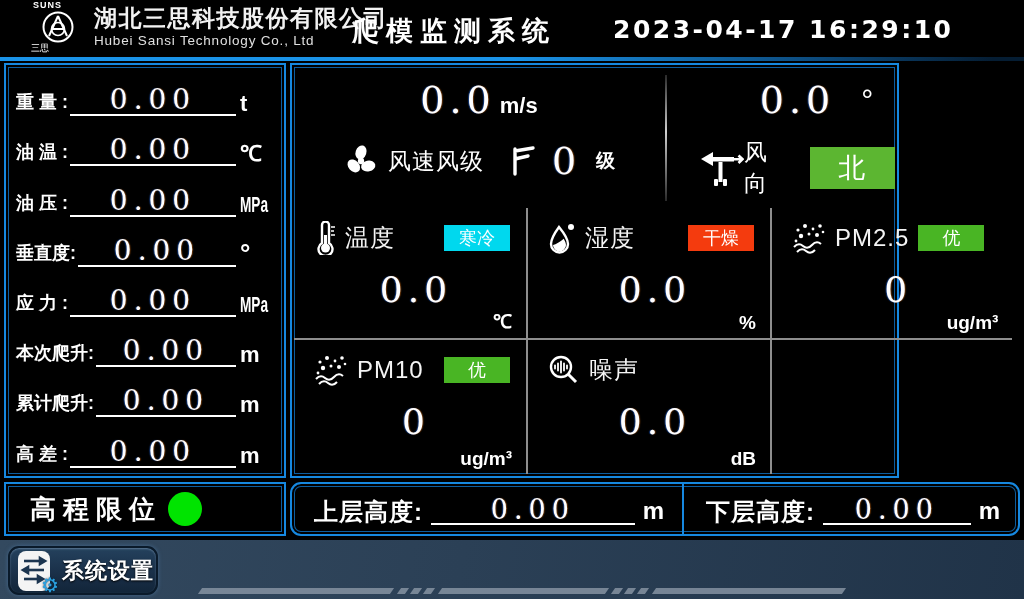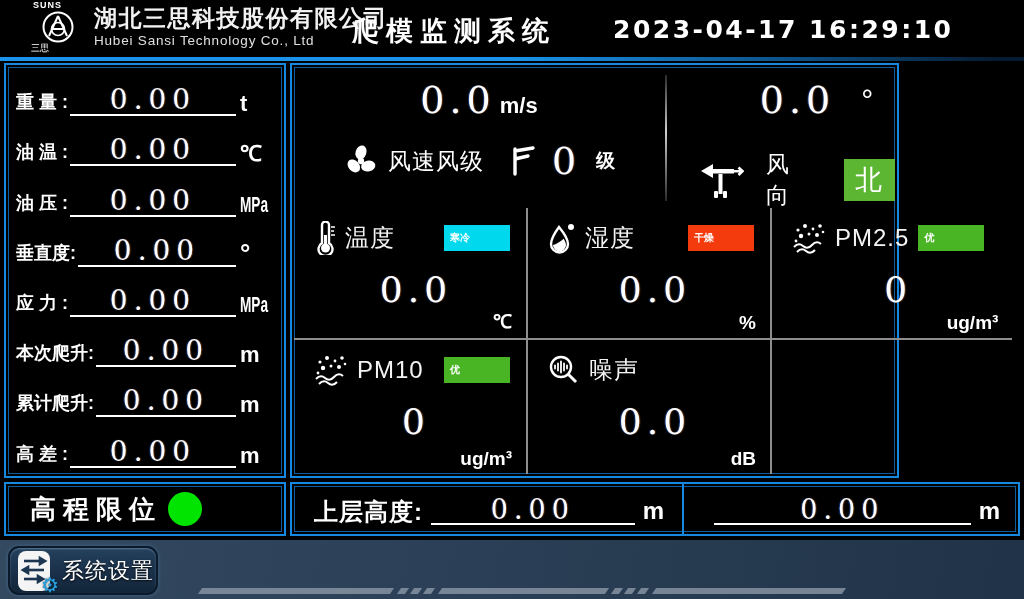--- a/index.html
+++ b/index.html
@@ -25,21 +25,21 @@
 
   
   .bluebox {
     position:absolute; background:#000;
     border:2px solid #1688e0;
     box-shadow: inset 0 0 0 2px #000, inset 0 0 0 3px #0d5d9e;
   }
   .left-panel  { left:4px;  top:63px;  width:282px; height:415px; }
   .main-panel  { left:290px; top:63px; width:609px; height:415px; }
   .limit-box   { left:4px;  top:482px; width:282px; height:54px; }
-  .heights-box { left:290px; top:482px; width:730px; height:54px; }
+  .heights-box { left:290px; top:482px; width:730px; height:54px;border-radius:11px; }
 
   
   .mrows { position:absolute; left:6px; right:6px; top:7px; }
   .mrow { display:flex; align-items:flex-end; height:50.2px; padding:0 4px 6px 4px; }
   .mlabel { font-size:18px; font-weight:bold; white-space:pre; line-height:27px; }
   .mline { flex:1; border-bottom:2px solid #fff; text-align:center; margin:0 4px 0 2px; padding-bottom:0px; }
   .mval { font-family:"DejaVu Serif", serif; font-size:28px; line-height:28px; letter-spacing:6px;
           text-shadow:1px 0 1px rgba(255,130,20,.4), -1px 0 1px rgba(40,120,255,.5); }
   .munit { width:34px; text-align:left; font-size:22px; font-weight:bold; line-height:24px; }
   .cond { display:inline-block; transform:scaleX(.62); transform-origin:left bottom; white-space:nowrap; }
@@ -53,34 +53,34 @@
   .big-serif { font-family:"DejaVu Serif", serif; letter-spacing:5px;
                text-shadow:1px 0 1px rgba(255,130,20,.4), -1px 0 1px rgba(40,120,255,.5); }
   .ws-line1 { text-align:center; margin-top:12px; font-size:38px; line-height:42px; }
   .ws-unit { font-size:22px; font-weight:bold; letter-spacing:0; margin-left:4px; }
   .ws-line2 { display:flex; align-items:center; justify-content:center; margin-top:14px; gap:9px; }
   .ws-label, .wd-label { font-size:23px; letter-spacing:1px; }
   .ws-level-val { font-size:38px; line-height:40px; margin:0 6px; }
   .ws-level-unit { font-size:19px; font-weight:bold; }
   .wd-line1 { text-align:center; margin-top:12px; font-size:38px; line-height:42px; padding-left:70px; }
   .wd-deg { font-size:30px; vertical-align:top; margin-left:26px; }
-  .wd-line2 { display:flex; align-items:center; margin-top:28px; padding-left:30px; gap:22px;justify-content:space-between; }
+  .wd-line2 { display:flex; align-items:center; margin-top:16px; padding-left:30px; gap:0;justify-content:space-between; }
   .wd-badge { width:118px; height:42px; margin-left:32px; text-align:center; line-height:42px;
               font-size:27px; letter-spacing:2px; color:#fff; }
 
   
   .env-grid { position:absolute; left:2px; right:2px; top:143px; bottom:2px;
     display:grid; grid-template-columns:234px 244px 1fr; grid-template-rows:132px 1fr; }
   .env-cell { position:relative; padding:14px 8px 4px 20px; }
   .env-cell.bR { border-right:2px solid #8e8e8e; }
   .env-cell.bB { border-bottom:2px solid #8e8e8e; }
   .env-head { display:flex; align-items:center; gap:9px; height:32px; }
   .env-label { font-size:24px; letter-spacing:1px; color:#f4f4f4; }
   .env-badge { margin-left:auto; min-width:66px; height:26px; line-height:26px; padding:0 6px;
-               text-align:left; font-size:10px; font-weight:bold; color:#fff; margin-right:8px; }
+               text-align:center; font-size:18px; font-weight:normal; color:#fff; margin-right:8px; }
   .env-value { text-align:center; font-size:36px; line-height:40px; margin-top:16px; }
   .env-unit { position:absolute; right:14px; bottom:4px; font-size:19px; font-weight:bold; }
 
   
   .limit-inner { display:flex; align-items:center; height:100%; padding-left:24px; }
   .limit-label { font-size:26px; font-weight:bold; letter-spacing:7px; }
   .limit-dot { width:34px; height:34px; border-radius:50%; margin-left:6px; }
   .heights-inner { display:flex; height:100%; }
   .hcell { display:flex; align-items:flex-end; padding:0 18px 9px 22px; }
   .hcell.h1 { width:390px; }
@@ -99,21 +99,21 @@
   .settings-btn { position:absolute; left:8px; top:6px; width:150px; height:49px;
     border-radius:11px; border:2px solid #0a1a2a;
     background:linear-gradient(180deg,#24415d 0%,#1a3049 55%,#122539 100%);
     box-shadow: inset 0 1px 2px rgba(200,225,255,.35), 0 0 4px rgba(90,140,190,.5);
     display:flex; align-items:center; gap:8px; padding-left:8px; cursor:pointer; }
   .settings-icon-wrap { position:relative; width:36px; height:40px; }
   .settings-card { position:absolute; left:0; top:0; width:32px; height:40px; background:#f4f4f4;
     border-radius:8px; }
   .settings-gear { position:absolute; right:-5px; bottom:-4px; font-size:20px; line-height:20px;
     color:#2ba2e2; text-shadow:0 0 2px #06283f; }
-  .settings-label { font-size:22px; font-weight:normal; letter-spacing:1px; text-shadow:0 1px 2px #000; }
+  .settings-label { font-size:22px; font-weight:bold; letter-spacing:1px; text-shadow:0 1px 2px #000; }
 
   .icon { flex:none; }
 </style>
 </head>
 <body>
 
 <div class="screen">
 
   <div class="header">
     <div class="logo">
@@ -333,20 +333,21 @@
   </div>
 
   <div class="bluebox heights-box">
     <div class="heights-inner">
       <div class="hcell h1">
         <span class="hlabel">上层高度:</span>
         <span class="hline"><span class="hval">0.00</span></span>
         <span class="hunit">m</span>
       </div>
       <div class="hcell h2">
+        <span class="hlabel">下层高度:</span>
         <span class="hline"><span class="hval">0.00</span></span>
         <span class="hunit">m</span>
       </div>
     </div>
   </div>
 
   <div class="taskbar">
     <div class="deco-strip" style="left:200px; width:192px;"></div>
     <div class="deco-strip" style="left:399px; width:8px;"></div>
     <div class="deco-strip" style="left:412px; width:8px;"></div>

